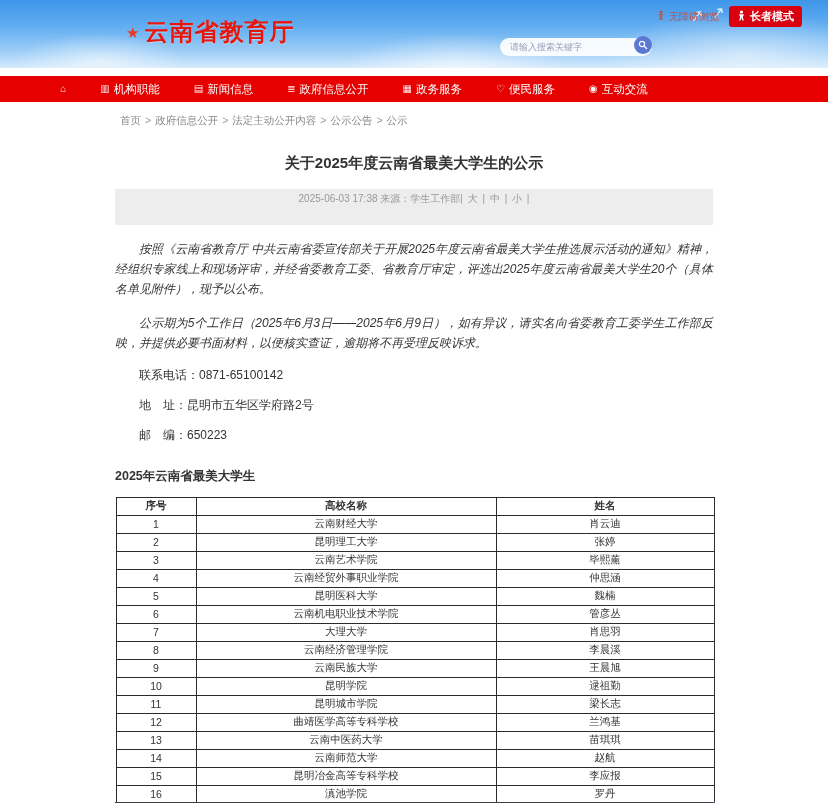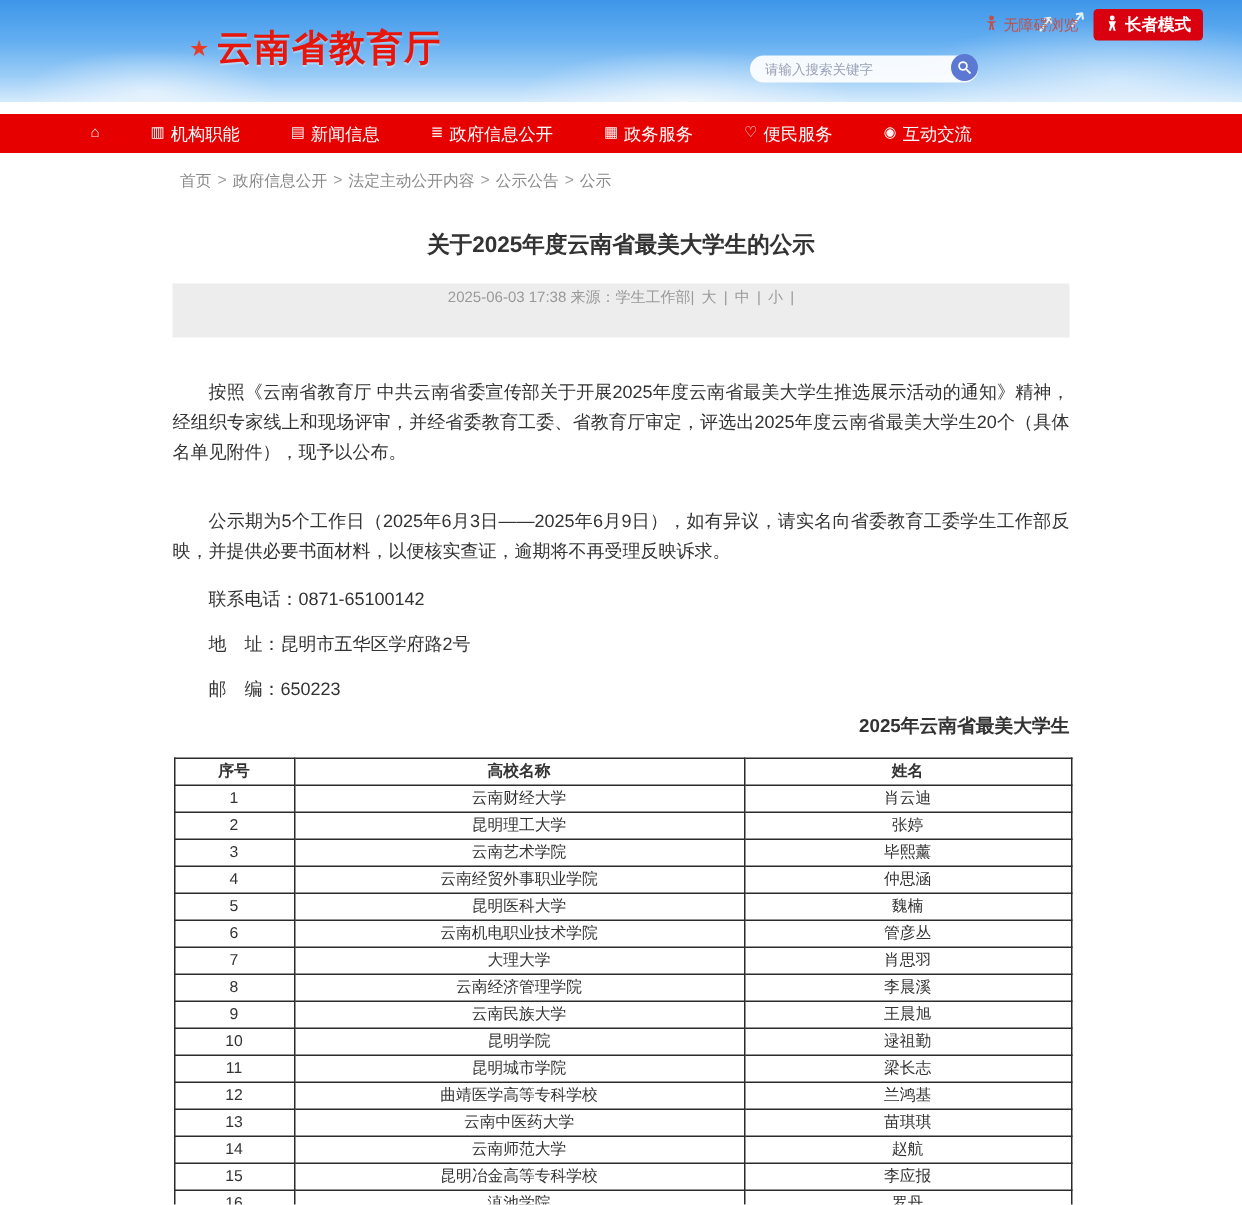--- a/index.html
+++ b/index.html
@@ -60,24 +60,24 @@
   .crumb { cursor: pointer; }
   .crumb-sep { color: #999; }
   
   .article { width: 598px; margin: 0 auto; }
   .article-title { margin-top: 26px; text-align: center; font-size: 15px; font-weight: bold; color: #333; }
   .meta-bar {
     margin-top: 16px; background: #ededed; height: 36px; line-height: 20px;
     text-align: center; font-size: 10px; color: #999;
   }
   .meta-bar .sz { cursor: pointer; margin: 0 2px; }
-  .para { margin-top: 27px; font-size: 12px; color: #333; line-height: 1.65; text-indent: 2em; text-align: justify; }
+  .para { margin-top: 15px; font-size: 12px; color: #333; line-height: 1.65; text-indent: 2em; text-align: justify; font-style: italic; }
   .line { margin-top: 13px; font-size: 12px; color: #333; text-indent: 2em; }
   
-  .table-title { margin-top: 8px; text-align: right; font-size: 12.5px; font-weight: bold; color: #333; }
+  .table-title { margin-top: 24px; text-align: left; font-size: 12.5px; font-weight: bold; color: #333; }
   table.award-table { width: 598px; margin: 12px auto 0; border-collapse: collapse; font-size: 10.5px; color: #333; table-layout: fixed; }
   .award-table th, .award-table td { border: 1px solid #2b2b2b; height: 18px; text-align: center; padding: 0 2px; font-weight: normal; overflow: hidden; white-space: nowrap; }
   .award-table th { font-weight: bold; }
   .col-no { width: 80px; } .col-school { width: 300px; } .col-name { width: 218px; }
   tr.hl td { border-top: 2px solid #404040; border-bottom: 2px solid #2374dd; }
   tr.hl td:first-child { border-left: 2px solid #2374dd; }
   tr.hl td:last-child { border-right: 2px solid #2374dd; }
 </style>
 </head>
 <body>

